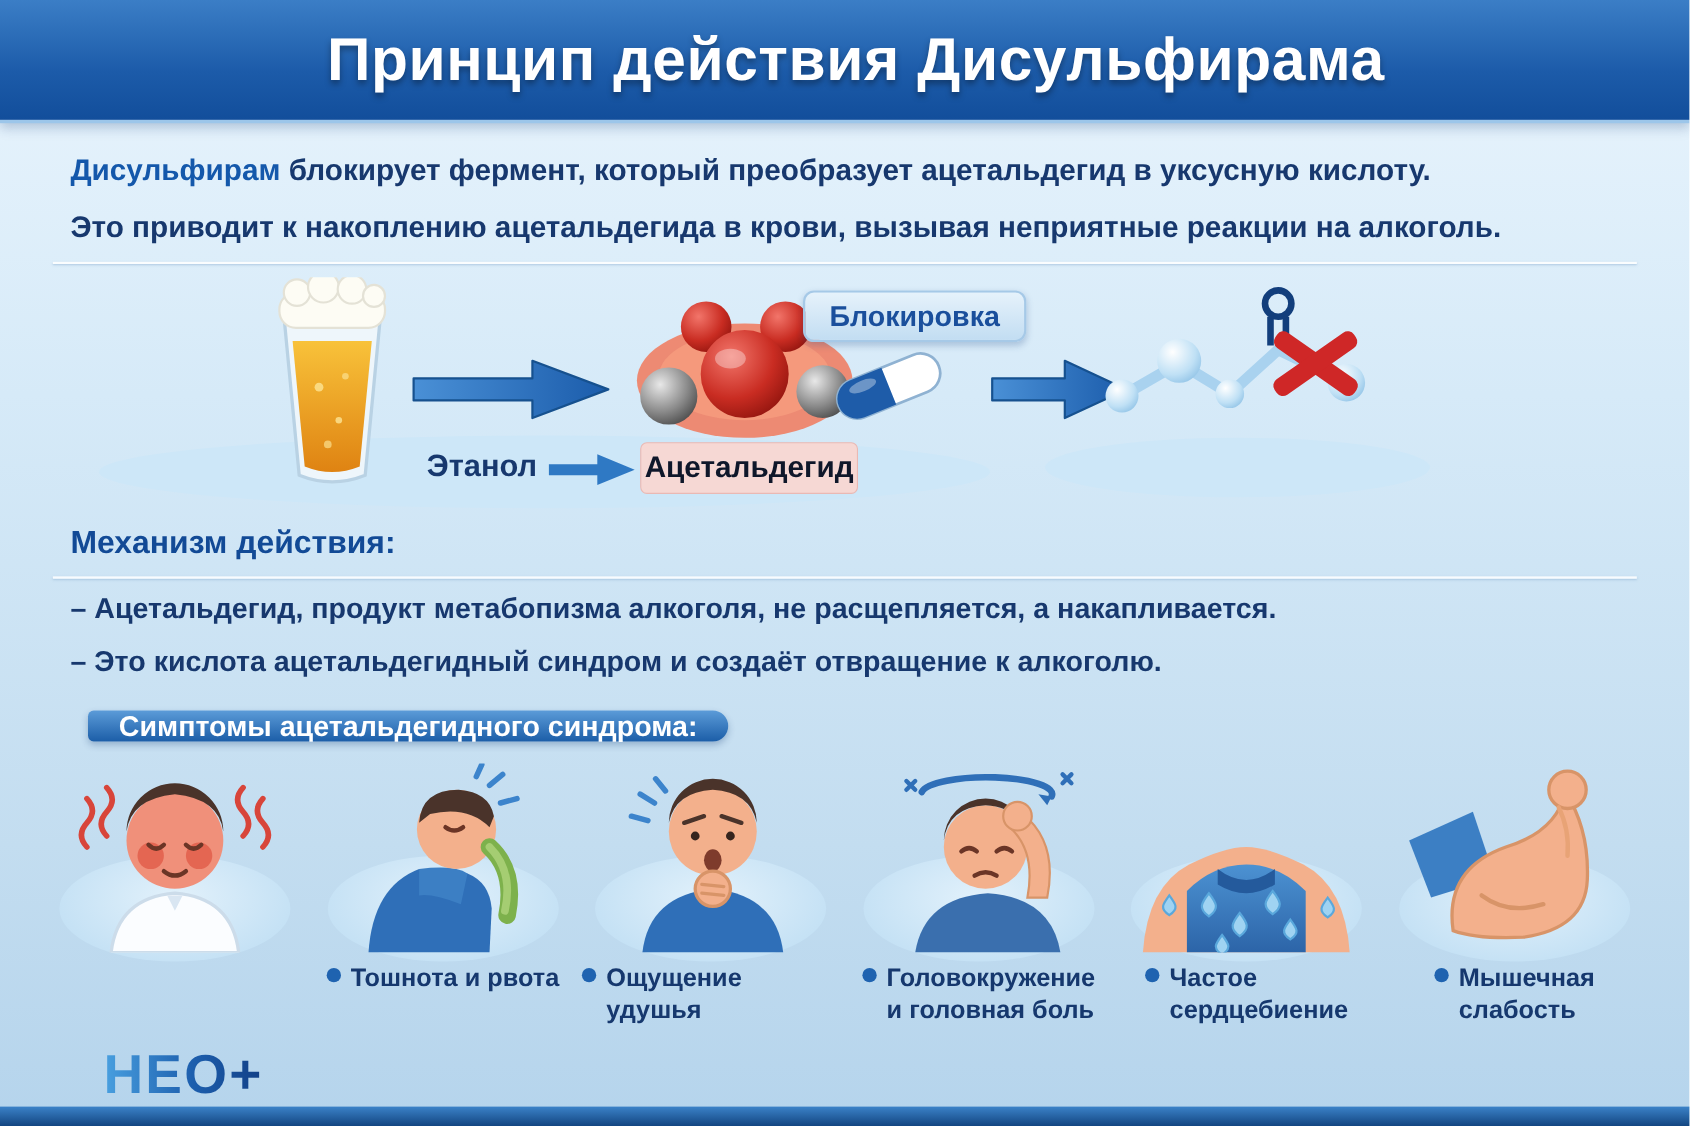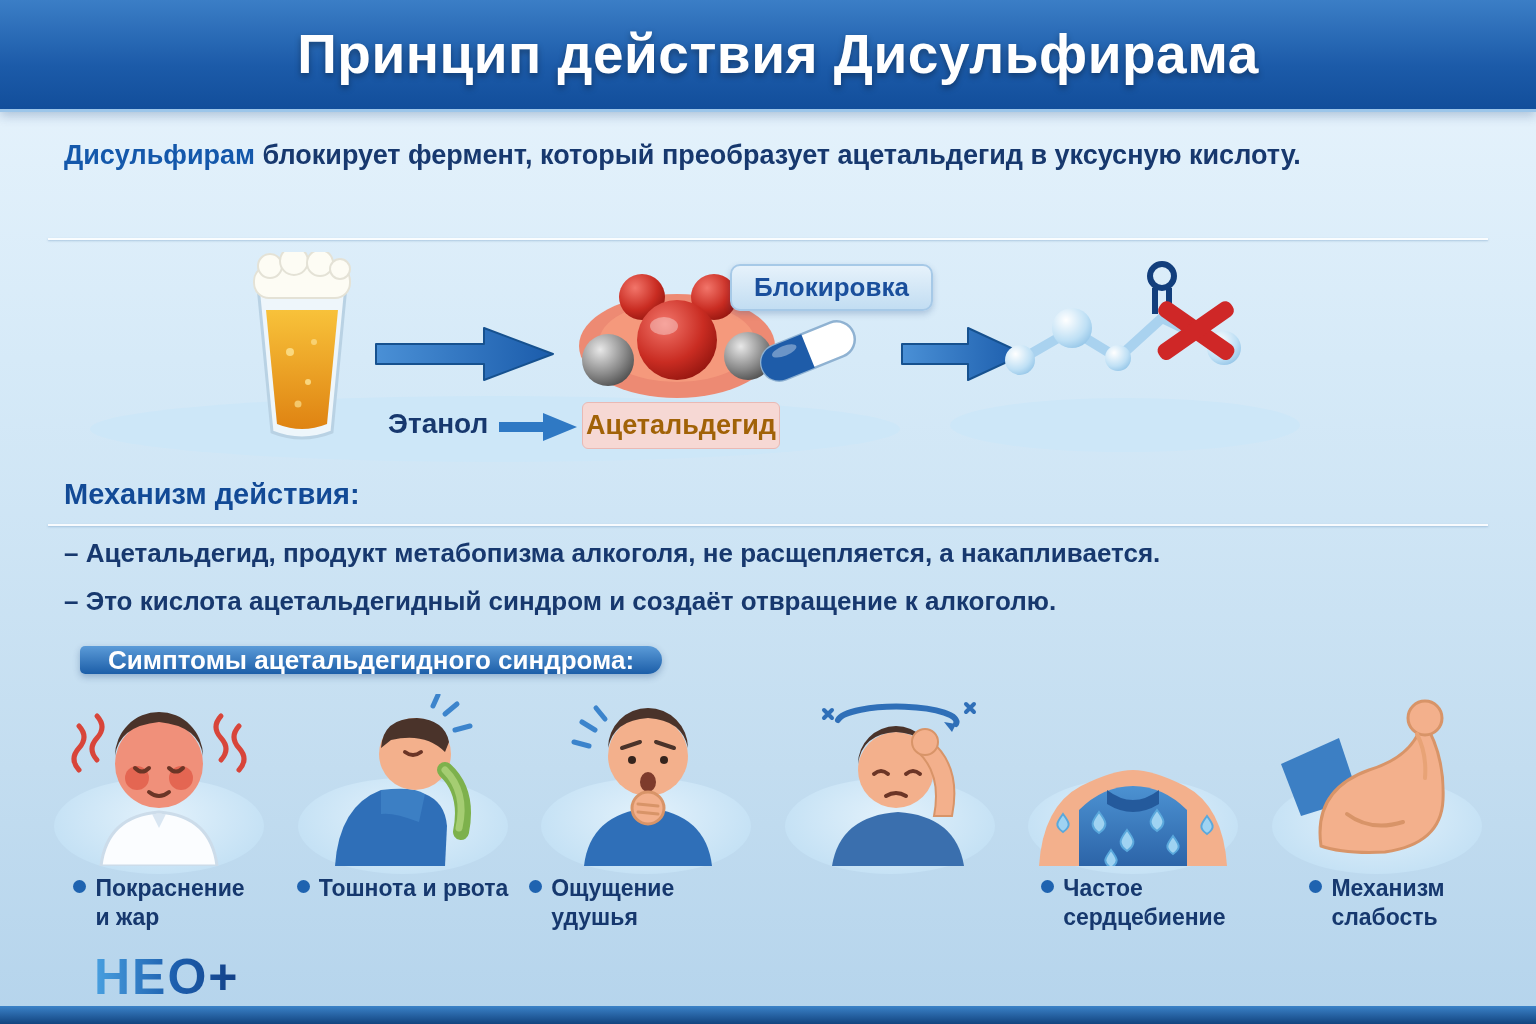--- a/index.html
+++ b/index.html
@@ -31,21 +31,21 @@
   .blob-b { left:950px; top:152px; width:350px; height:54px; }
   .beer   { position:absolute; left:242px; top:6px; }
   .arrow1 { position:absolute; left:372px; top:76px; }
   .arrow2 { position:absolute; left:898px; top:76px; }
   .arrow-s{ position:absolute; left:497px; top:164px; }
   .molecule { position:absolute; left:572px; top:24px; }
   .lbl { position:absolute; font-size:28px; font-weight:800; color:#17386e; }
   .ethanol { left:388px; top:162px; }
   .acet-box { position:absolute; left:582px; top:156px; width:198px; text-align:center;
               background:#f6d8d4; border:1px solid #e9b9b4; border-radius:6px;
-              padding:7px 0; font-size:27px; font-weight:800; color:#a16207; }
+              padding:7px 0; font-size:27px; font-weight:800; color:#0f172a; }
   .block-badge { position:absolute; left:730px; top:18px; z-index:3;
                  background:linear-gradient(180deg,#e6f2fb,#c2ddf2); border:2px solid #a6c9e7;
                  border-radius:10px; padding:6px 22px; font-size:26px; font-weight:800; color:#1a4f9c;
                  box-shadow:0 3px 6px rgba(40,80,140,.25); }
   .capsule { position:absolute; left:754px; top:74px; z-index:3; }
   .acid { position:absolute; left:992px; top:8px; }
   .acid-label { left:1000px; top:164px; width:280px; text-align:center; }
 
   
   .mech-h { position:absolute; left:64px; top:478px; font-size:29px; font-weight:800; color:#124a96; }
@@ -81,20 +81,21 @@
 <body>
 
 <div class="page">
 
   <header class="header">
     <h1>Принцип действия Дисульфирама</h1>
   </header>
 
   <section class="intro">
     <p><span class="drug">Дисульфирам</span><span> блокирует фермент, который преобразует ацетальдегид в уксусную кислоту.</span></p>
+    <p>Это приводит к накоплению ацетальдегида в крови, вызывая неприятные реакции на алкоголь.</p>
   </section>
 
   <div class="rule rule-intro"></div>
 
   <section class="flow">
     <div class="blob blob-a"></div>
     <div class="blob blob-b"></div>
 
     <div class="beer">
       <svg width="120" height="192" viewBox="0 0 120 192">
@@ -252,25 +253,20 @@
           <circle cx="88" cy="84" r="12" fill="#e05845" opacity=".75"></circle>
           <circle cx="132" cy="84" r="12" fill="#e05845" opacity=".75"></circle>
           <path d="M66 62 A44 44 0 0 1 154 62 Q150 32 110 28 Q70 32 66 62 Z" fill="#4a332a"></path>
           <g stroke="#6b3526" stroke-width="4" fill="none" stroke-linecap="round">
             <path d="M86 74 q7 7 14 0"></path>
             <path d="M120 74 q7 7 14 0"></path>
             <path d="M100 98 q10 8 20 0"></path>
           </g>
         </svg>
       </div>
-      <div class="caption">
-        <span class="dot"></span>
-        <span class="cap-text">Покраснение
-и жар</span>
-      </div>
     </div>
 
     <div class="symptom">
       <div class="sblob"></div>
       <div class="art">
         <svg width="220" height="172" viewBox="0 0 220 172">
           <g stroke="#3c84cc" stroke-width="5" fill="none" stroke-linecap="round">
             <path d="M152 20 l12 -10"></path>
               <path d="M162 36 l15 -4"></path>
               <path d="M140 12 l5 -11"></path>
@@ -336,20 +332,25 @@
           <circle cx="116" cy="76" r="38" fill="#f3b08c"></circle>
           <path d="M78 70 A38 38 0 0 1 154 70 Q150 40 116 38 Q82 40 78 70 Z" fill="#4a332a"></path>
           <g stroke="#6b3526" stroke-width="4" fill="none" stroke-linecap="round">
             <path d="M94 80 q7 -6 14 0"></path>
               <path d="M126 80 q7 -6 14 0"></path>
             <path d="M106 102 q10 -6 20 0"></path>
           </g>
           <path d="M172 122 Q182 72 150 46 L138 58 Q162 80 154 122 Z" fill="#f3b08c" stroke="#d89468" stroke-width="2"></path>
           <circle cx="145" cy="48" r="13" fill="#f3b08c" stroke="#d89468" stroke-width="2"></circle>
         </svg>
+      </div>
+      <div class="caption">
+        <span class="dot"></span>
+        <span class="cap-text">Головокружение
+и головная боль</span>
       </div>
     </div>
 
     <div class="symptom">
       <div class="sblob"></div>
       <div class="art">
         <svg width="220" height="172" viewBox="0 0 220 172">
           <defs>
               <linearGradient id="tank" x1="0" y1="0" x2="0" y2="1">
             <stop offset="0" stop-color="#4c92d2"></stop>
@@ -383,21 +384,21 @@
         <svg width="220" height="172" viewBox="0 0 220 172">
           <path d="M14 70 L72 44 L92 104 L34 122 Z" fill="#3c7fc4"></path>
           <path d="M54 152 Q46 96 102 76 Q148 62 156 26 Q178 60 176 106 Q174 150 118 158 Q76 160 54 152 Z" fill="#f3b08c" stroke="#d89468" stroke-width="3"></path>
           <circle cx="158" cy="24" r="17" fill="#f3b08c" stroke="#d89468" stroke-width="3"></circle>
           <path d="M80 120 q24 18 56 8" stroke="#d89468" stroke-width="4" fill="none" stroke-linecap="round"></path>
           <path d="M150 40 q10 20 8 44" stroke="#e8a376" stroke-width="4" fill="none" stroke-linecap="round"></path>
         </svg>
       </div>
       <div class="caption">
         <span class="dot"></span>
-        <span class="cap-text">Механизм
+        <span class="cap-text">Мышечная
 слабость</span>
       </div>
     </div>
 
   </section>
 
   <div class="logo">НЕО+</div>
   <div class="bottom-bar"></div>
 
 </div>

